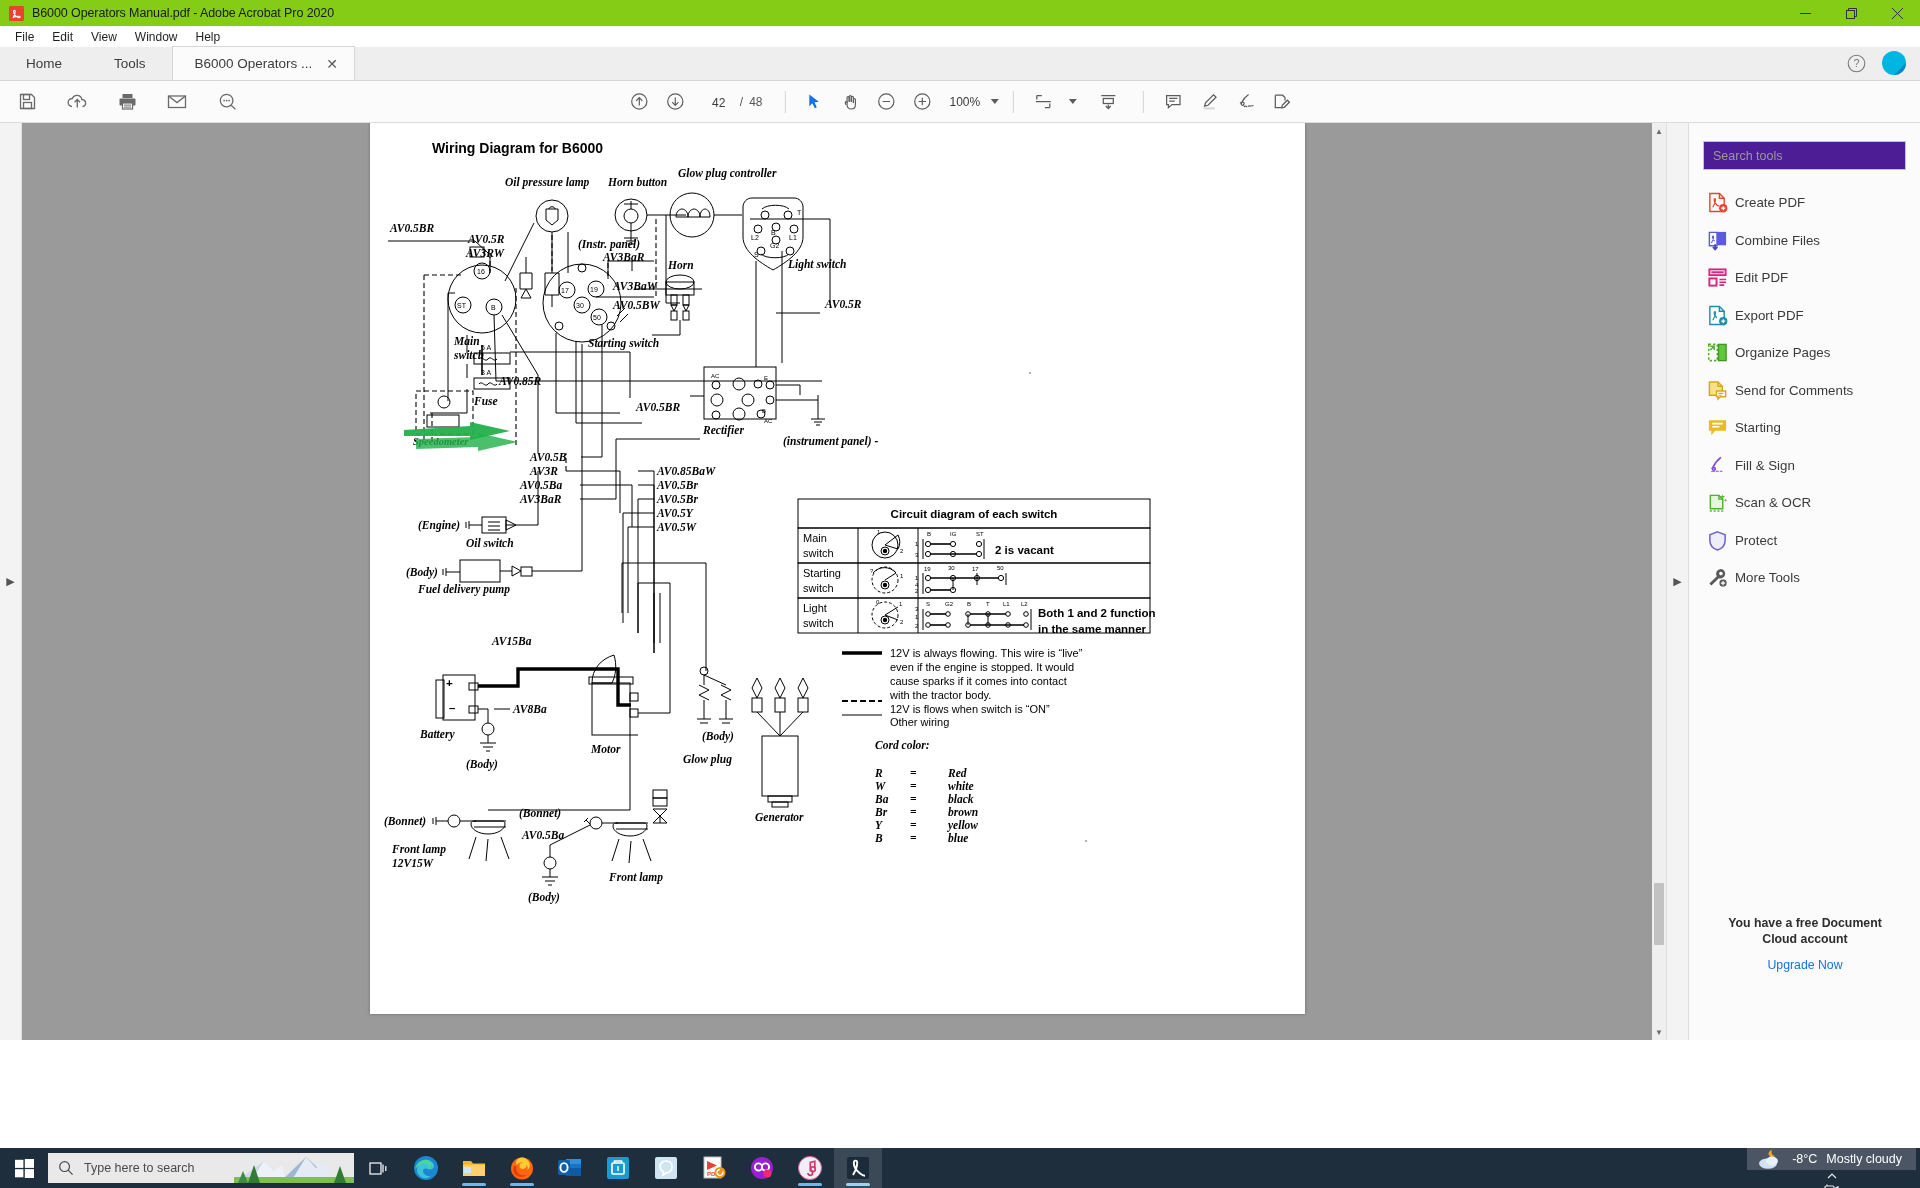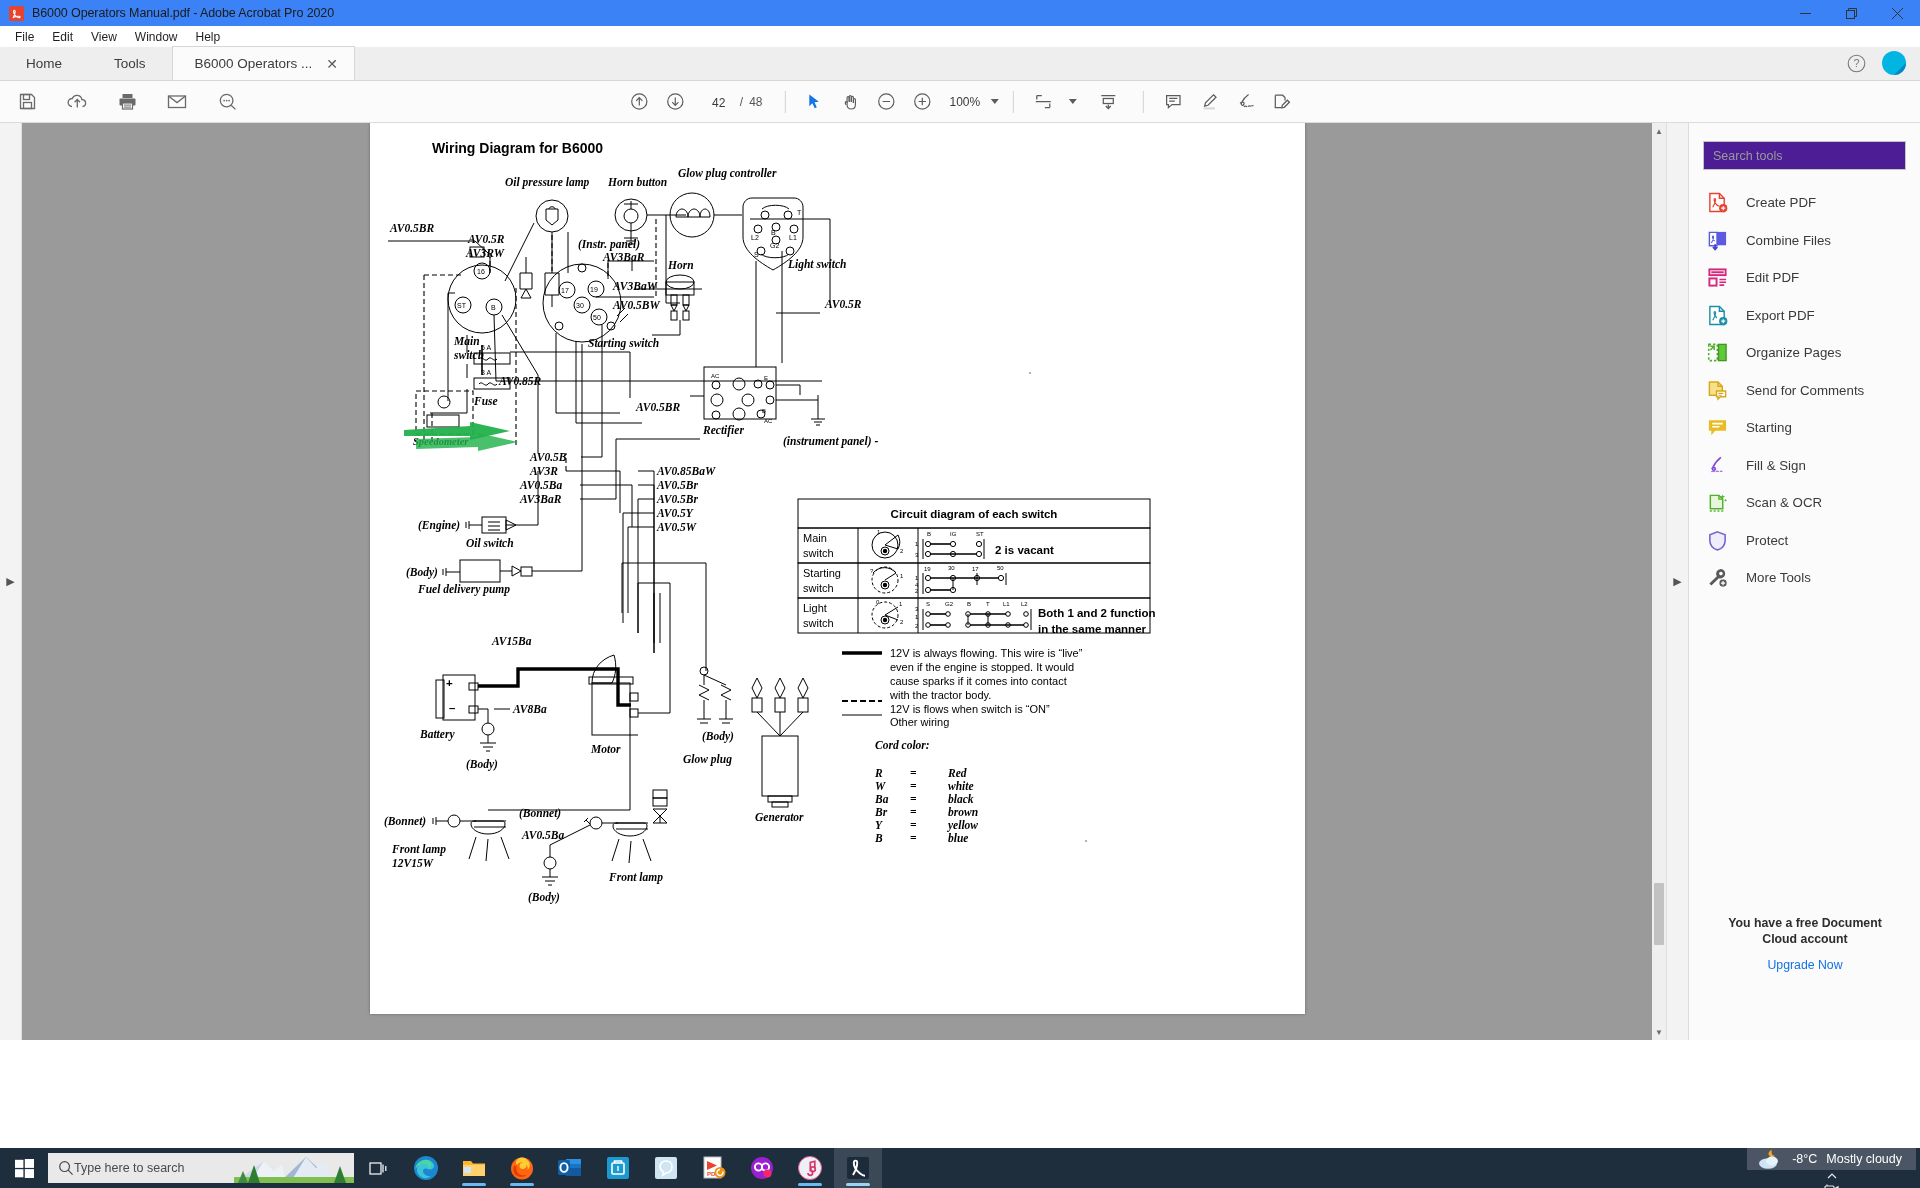--- a/index.html
+++ b/index.html
@@ -7,21 +7,21 @@
     width: 1920px; height: 1188px;
     overflow: hidden;
     font-family: "Liberation Sans", sans-serif;
     background: #ffffff;
   }
   #app { position: relative; width: 1920px; height: 1188px; }
 
   
   .titlebar {
     position: absolute; top: 0; left: 0; width: 1920px; height: 27px;
-    background: #3b82f6; display: flex; align-items: center;
+    background: #84cc16; display: flex; align-items: center;
     border-bottom: 1px solid #ffffff;
   }
   .title-icon { margin-left: 8px; width: 17px; height: 17px; display:block; }
   .title-text { font-size: 12.5px; color: #1a1a1a; margin-left: 7px; letter-spacing: -0.1px;}
   .win-btns { margin-left: auto; display: flex; height: 27px; }
   .win-btn {
     width: 46px; height: 27px; display: flex; align-items: center; justify-content: center;
     color: #333;
   }
 
@@ -140,41 +140,41 @@
     position: absolute; top: 123px; right: 0; width: 232px; height: 917px;
     background: #fbfbfb; border-left: 1px solid #dcdcdc;
   }
   .search-tools {
     margin: 18px 14px 0 14px; height: 29px; border: 1px solid #c4c4c4;
     background: #4c1d95; display: flex; align-items: center; padding: 0 9px;
   }
   .search-tools span { font-size: 12.5px; color: #9a9a9a; }
   .tool-list { margin-top: 14px; }
   .tool-row {
-    display: flex; align-items: center; height: 37.5px; padding-left: 18px; gap: 18px;
+    display: flex; align-items: center; height: 37.5px; padding-left: 18px; gap: 7px;
   }
   .tool-row .lbl { font-size: 13.3px; color: #3a3a3a; }
   .tool-icon { width: 21px; height: 21px; flex: none; display:block; }
   .cloud-note {
     position: absolute; left: 0; bottom: 68px; width: 232px; text-align: center;
   }
   .cloud-note .l1 { font-size: 12.3px; font-weight: bold; color: #2d2d2d; line-height: 16px; }
   .cloud-note .l2 { font-size: 12.3px; color: #1473e6; margin-top: 11px; }
 
   
   .taskbar {
     position: absolute; bottom: 0; left: 0; width: 1920px; height: 40px;
     background: #1f2e3d; display: flex; align-items: center;
   }
   .start-btn {
     width: 48px; height: 40px; display: flex; align-items: center; justify-content: center;
   }
   .search-box {
     width: 306px; height: 30px; background: #e9e9e9; display: flex; align-items: center;
-    padding: 0 10px; position: relative; overflow: hidden;
+    padding: 0 10px; gap: 10px; position: relative; overflow: hidden;
   }
   .search-box .txt { font-size: 12.5px; color: #4a4a4a; z-index:2; }
   .search-scenic{
     position:absolute; right:0; top:0; width:120px; height:30px; z-index:1;
   }
   .tb-icons { display: flex; align-items: center; height: 40px; }
   .tb-icon {
     width: 48px; height: 40px; display: flex; align-items: center; justify-content: center;
     position: relative;
   }

